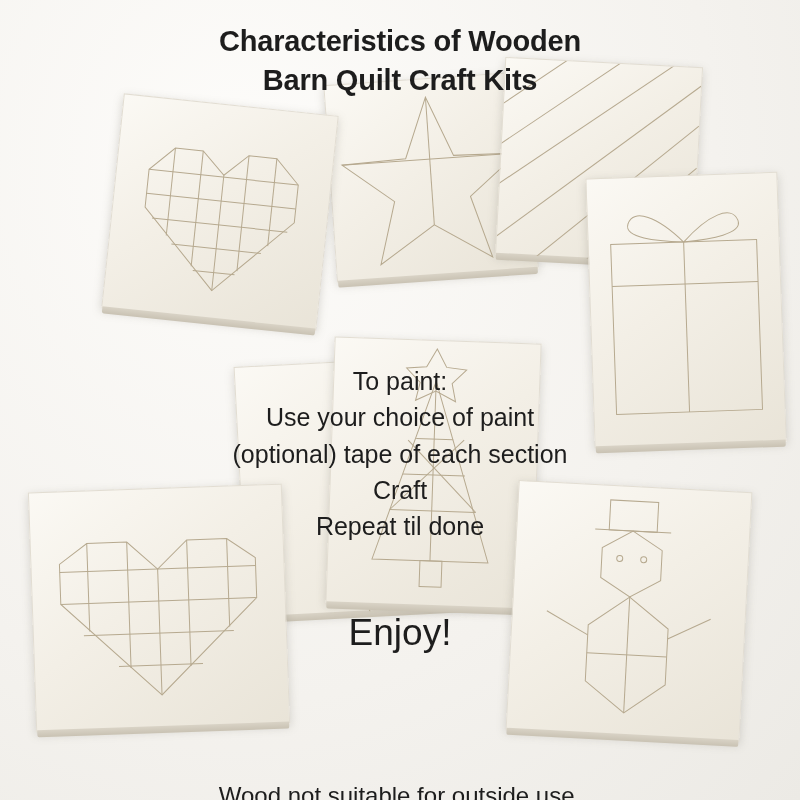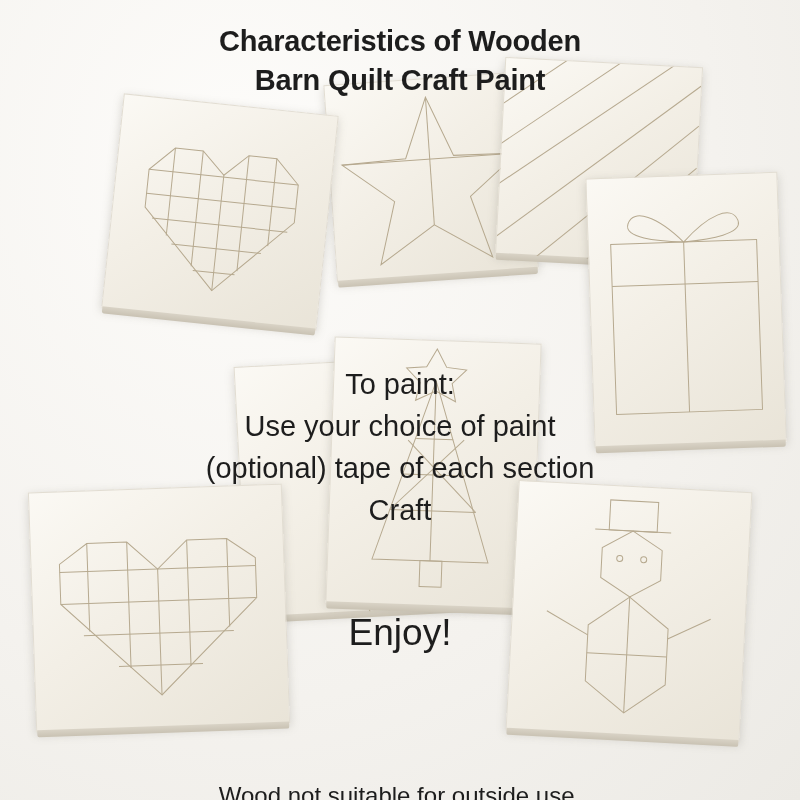--- a/index.html
+++ b/index.html
@@ -83,21 +83,21 @@
     font-size: 25px;
     line-height: 1.42;
   }
   .includes-list span { display: block; }
 
   .paint-block {
     position: absolute;
     top: 363px;
     left: 0; right: 0;
     text-align: center;
-    font-size: 29px;
+    font-size: 25px;
     line-height: 1.45;
   }
   .paint-block span { display: block; }
 
   .enjoy {
     position: absolute;
     top: 612px;
     left: 0; right: 0;
     text-align: center;
     font-size: 37px;
@@ -222,30 +222,31 @@
         <line x1="76" y1="168" x2="156" y2="168"></line>
       </svg>
     </div>
 
   </div>
 
   <div class="text-layer">
 
     <div class="title">
       <span>Characteristics of Wooden</span>
-      <span>Barn Quilt Craft Paint</span>
+      <span>Barn Quilt Craft Kits</span>
     </div>
 
 
 
     <div class="paint-block">
       <span>To paint:</span>
       <span>Use your choice of paint</span>
       <span>(optional) tape of each section</span>
       <span>Craft</span>
+      <span>Repeat til done</span>
     </div>
 
     <div class="enjoy">Enjoy!</div>
 
     <div class="footer">Wood not suitable for outside use.</div>
 
   </div>
 </div>
 
 </body></html>

